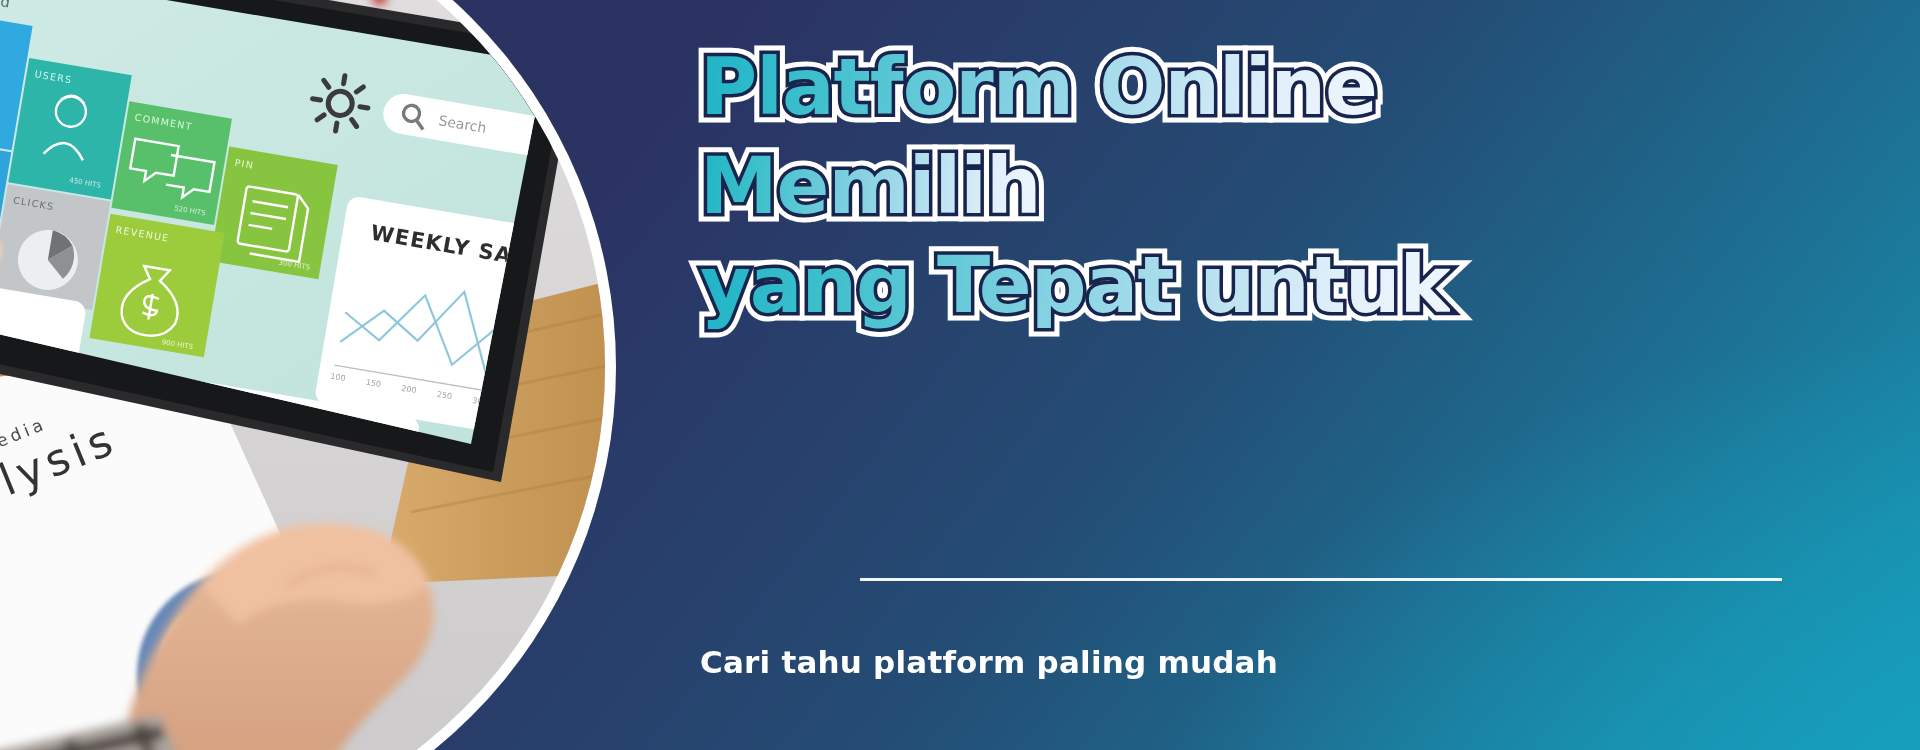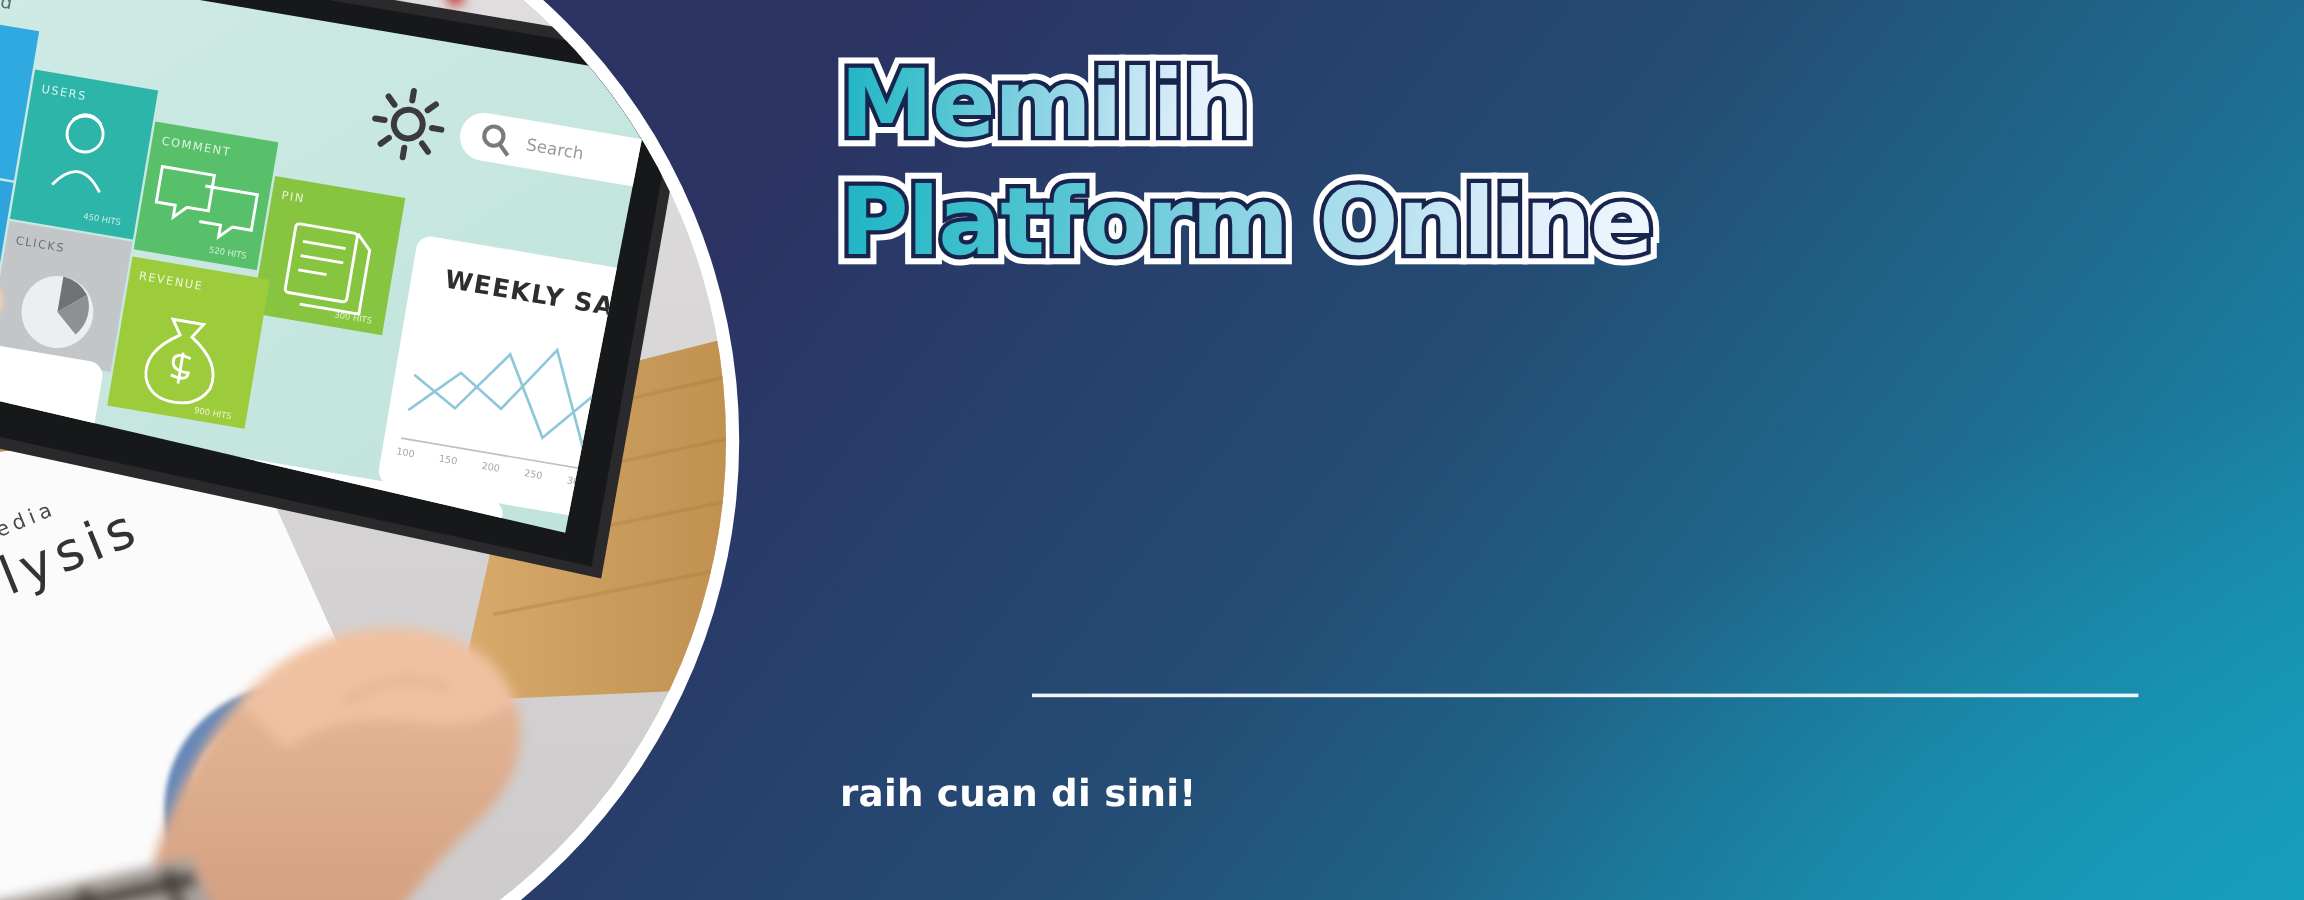--- a/index.html
+++ b/index.html
@@ -502,31 +502,36 @@
         </g>
       </svg>
 
     </div>
   </div>
 
   <div id="text-col">
 
     <h1 id="headline">
       <span class="hl-line">
+        <span class="stroke">Platform Online</span>
+        <span class="mid">Platform Online</span>
+        <span class="fill">Platform Online</span>
+      </span>
+      <span class="hl-line">
         <span class="stroke">Memilih</span>
         <span class="mid">Memilih</span>
         <span class="fill">Memilih</span>
       </span>
       <span class="hl-line">
-        <span class="stroke">Platform Online</span>
-        <span class="mid">Platform Online</span>
-        <span class="fill">Platform Online</span>
+        <span class="stroke">yang Tepat untuk</span>
+        <span class="mid">yang Tepat untuk</span>
+        <span class="fill">yang Tepat untuk</span>
       </span>
     </h1>
 
     <div id="divider"></div>
 
     <p id="tagline">
-      <span class="tl-line">raih cuan di sini!</span>
+      <span class="tl-line">Cari tahu platform paling mudah</span>
     </p>
 
   </div>
 </div>
 
 </body></html>

